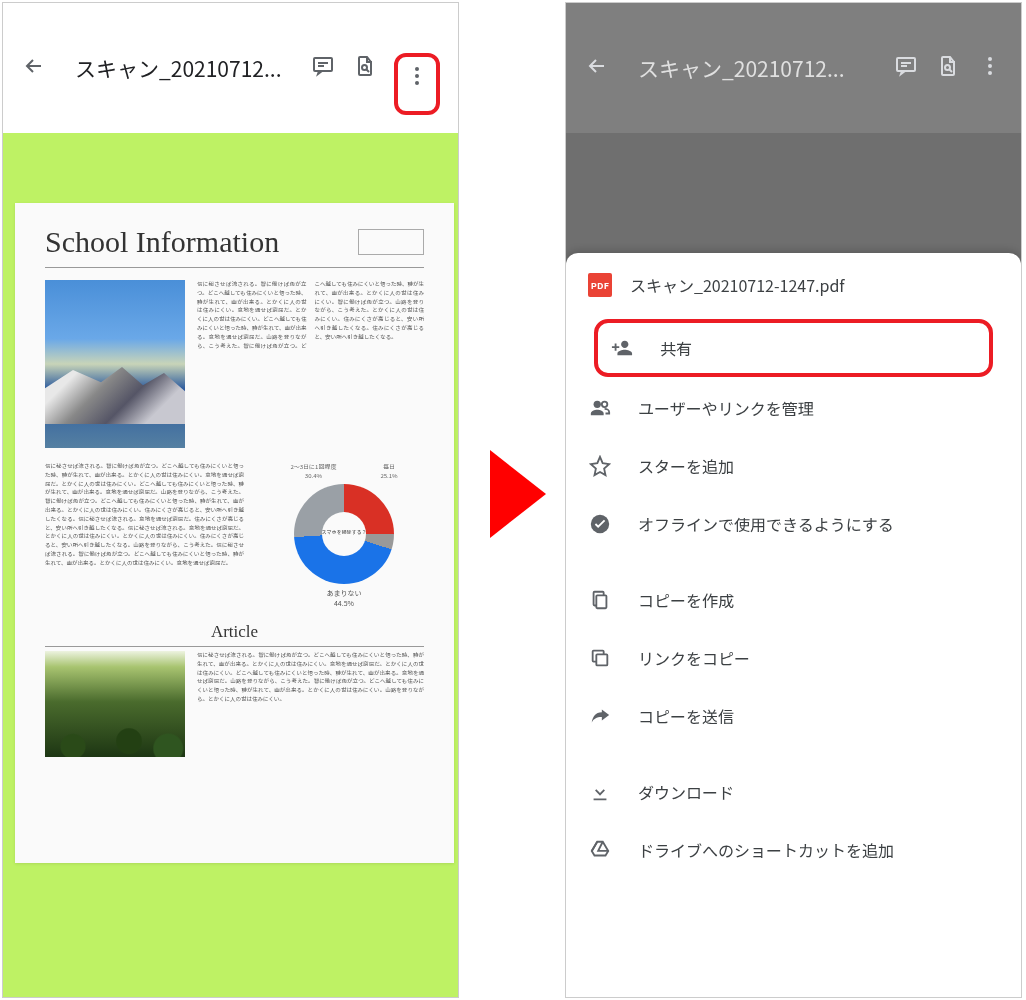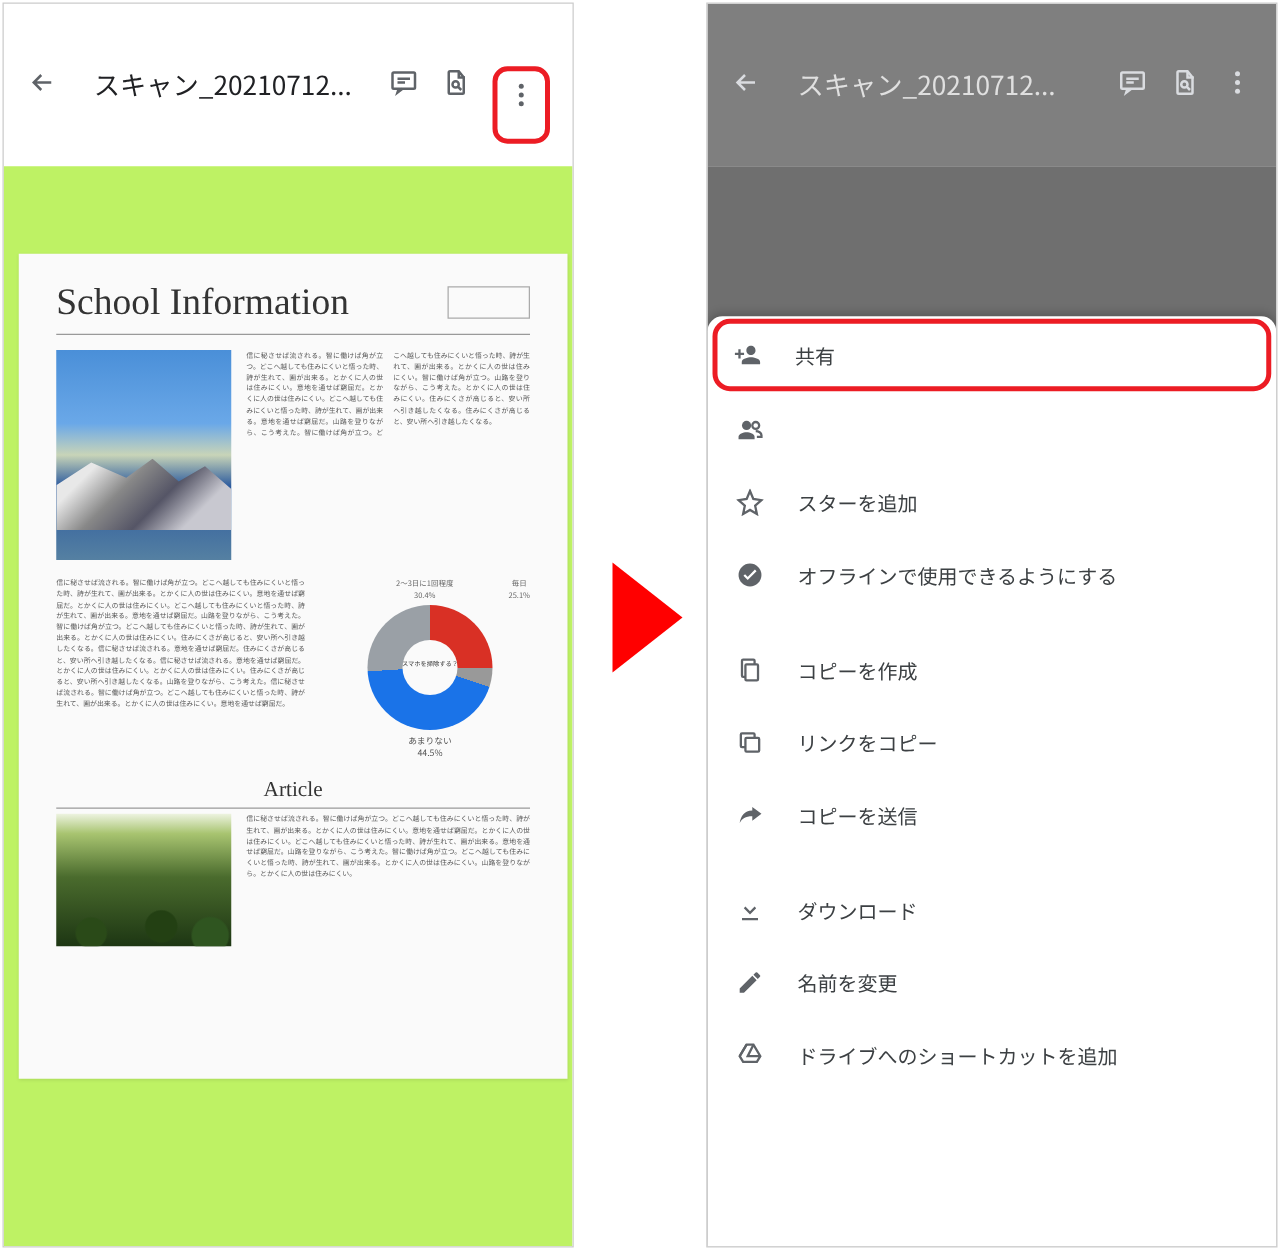--- a/index.html
+++ b/index.html
@@ -28,21 +28,21 @@
 .doc-hr { border-top: 1px solid #999; margin: 8px 0 12px 0; }
 
 .doc-row1 { display: flex; gap: 12px; }
 .mountain-img { width: 140px; height: 168px; background: linear-gradient(180deg, #4a8fd8 0%, #6aa8e8 35%, #c8d4b8 50%, #2b5a9e 65%, #5580a2 100%); flex-shrink:0; position: relative; }
 .mountain-img::after { content: ""; position: absolute; left:0; right:0; top:50%; height: 36%; background: linear-gradient(135deg, #e8e8e8 20%, #888 40%, #556 60%, #c8c8d0 80%); clip-path: polygon(0 40%, 20% 10%, 40% 30%, 55% 5%, 70% 35%, 85% 15%, 100% 45%, 100% 100%, 0 100%); }
 .tinytext { font-size: 5.5px; line-height: 1.6; color: #555; column-count: 2; column-gap: 8px; text-align: justify; flex: 1; }
 
 .doc-row2 { display: flex; gap: 20px; margin-top: 14px; }
 .tinytext2 { font-size: 5.5px; line-height: 1.6; color: #555; flex: 1; text-align: justify; }
 .donut-box { width: 160px; text-align: center; }
-.donut-labels { display:flex; justify-content: flex-end; font-size: 6px; color:#666; margin-bottom: 2px; gap: 44px; }
+.donut-labels { display:flex; justify-content: center; font-size: 6px; color:#666; margin-bottom: 2px; gap: 44px; }
 .donut { width: 100px; height: 100px; border-radius: 50%; margin: 4px auto;
  background: conic-gradient(#d93025 0 25.1%, #999 25.1% 30%, #1a73e8 30% 74%, #9aa0a6 74% 100%);
  position: relative; }
 .donut::after { content: ""; position:absolute; inset: 28px; background: #fafafa; border-radius: 50%; }
 .donut-caption-top { position:absolute; top:44%; left:0; right:0; text-align:center; font-size:5px; color:#333; z-index:2; }
 .donut-caption-bot { font-size: 7px; color:#555; margin-top: 0; }
 
 .doc-article-title { font-family: Georgia, serif; font-size: 17px; text-align: center; color: #333; margin: 14px 0 4px; border-bottom: 1px solid #999; padding-bottom: 4px; }
 .doc-row3 { display: flex; gap: 12px; }
 .forest-img { width: 140px; height: 106px; background: linear-gradient(180deg, #edf3e0 0%, #a8c470 15%, #4a6b2d 48%, #1d3613 100%); flex-shrink:0; position:relative; }
@@ -52,21 +52,21 @@
 .sheet { position: absolute; left: 0; right: 0; top: 250px; bottom: 0; background: #fff; border-top-left-radius: 12px; border-top-right-radius: 12px; box-shadow: 0 -2px 8px rgba(0,0,0,.2); overflow: hidden; }
 .sheet-header { display: flex; align-items: center; padding: 20px 22px; gap: 18px; }
 .pdf-badge { width: 24px; height: 24px; background: #ea4335; color:#fff; font-size: 9px; font-weight: 700; display:flex; align-items:center; justify-content:center; border-radius: 2px; letter-spacing:.3px; }
 .sheet-filename { font-size: 16px; color: #3c4043; }
 
 .sheet-item { display: flex; align-items: center; padding: 17px 22px; gap: 26px; cursor: pointer; }
 .sheet-item .item-icon { width: 24px; height: 24px; color: #5f6368; display:flex; align-items:center; justify-content:center; }
 .sheet-item .item-icon svg { width: 22px; height: 22px; }
 .sheet-item .label { font-size: 16px; color: #3c4043; }
 
-.share-highlight { border: 4px solid #ec1c24; border-radius: 14px; margin: 2px 4px; padding: 13px 12px; }
+.share-highlight { border: 4px solid #ec1c24; border-radius: 14px; margin: 2px 28px; padding: 13px 12px; }
 
 .sheet-sep { height: 18px; }
 
 
 .arrow { position: absolute; left: 490px; top: 450px; width: 0; height: 0; border-left: 56px solid #ff0000; border-top: 44px solid transparent; border-bottom: 44px solid transparent; }
 </style>
 </head>
 <body>
 
 <div class="panel panel-left">
@@ -168,39 +168,44 @@
           <circle cx="12" cy="5" r="2"></circle>
           <circle cx="12" cy="12" r="2"></circle>
           <circle cx="12" cy="19" r="2"></circle>
         </svg>
     </span>
   </div>
 
   <div class="doc-bg-dim"></div>
 
   <div class="sheet">
+    <div class="sheet-header">
+      <span class="pdf-badge">PDF</span>
+      <span class="sheet-filename">スキャン_20210712-1247.pdf</span>
+    </div>
 
     <div class="sheet-item share-highlight">
       <span class="item-icon">
         <svg viewBox="0 0 24 24" fill="currentColor">
             <path d="M15 12c2.2 0 4-1.8 4-4s-1.8-4-4-4-4 1.8-4 4 1.8 4 4 4zm-9-2V7H4v3H1v2h3v3h2v-3h3v-2H6zm9 4c-2.7 0-8 1.3-8 4v2h16v-2c0-2.7-5.3-4-8-4z"></path>
           </svg>
       </span>
       <span class="label">共有</span>
     </div>
 
     <div class="sheet-item">
       <span class="item-icon">
         <svg viewBox="0 0 24 24" fill="currentColor">
             <circle cx="9" cy="8" r="4"></circle>
             <path d="M9 14c-3 0-7 1.5-7 4v2h14v-2c0-2.5-4-4-7-4z"></path>
             <circle cx="17" cy="8" r="3" fill="none" stroke="currentColor" stroke-width="2"></circle>
             <path d="M17 13c2.5 0 5 1.5 5 3.5V18h-4" fill="none" stroke="currentColor" stroke-width="2"></path>
           </svg>
       </span>
+      <span class="label">ユーザーやリンクを管理</span>
     </div>
 
     <div class="sheet-item">
       <span class="item-icon">
         <svg viewBox="0 0 24 24" fill="none" stroke="currentColor" stroke-width="2">
             <path d="M12 2l2.9 6.9L22 10l-5.5 4.8L18 22l-6-3.5L6 22l1.5-7.2L2 10l7.1-1.1z"></path>
           </svg>
       </span>
       <span class="label">スターを追加</span>
     </div>
@@ -251,28 +256,20 @@
 
     <div class="sheet-item">
       <span class="item-icon">
         <svg viewBox="0 0 24 24" fill="currentColor">
             <path d="M12 3v10l4-4 1.4 1.4L12 16 6.6 10.4 8 9l4 4V3h0zM5 19h14v2H5z"></path>
           </svg>
       </span>
       <span class="label">ダウンロード</span>
     </div>
 
-    <div class="sheet-item">
-      <span class="item-icon">
-        <svg viewBox="0 0 24 24" fill="currentColor">
-            <path d="M3 17.25V21h3.75L17.8 9.95l-3.75-3.75L3 17.25zM20.7 7.05a1 1 0 0 0 0-1.4l-2.35-2.35a1 1 0 0 0-1.4 0L15 5.25 18.75 9l1.95-1.95z"></path>
-          </svg>
-      </span>
-      <span class="label">名前を変更</span>
-    </div>
 
     <div class="sheet-item">
       <span class="item-icon">
         <svg viewBox="0 0 24 24" fill="none" stroke="currentColor" stroke-width="2">
             <path d="M9 3h6l6 10-3 5H6l-3-5z"></path>
             <path d="M9 3L3 13M15 3l-5 10h11"></path>
           </svg>
       </span>
       <span class="label">ドライブへのショートカットを追加</span>
     </div>

